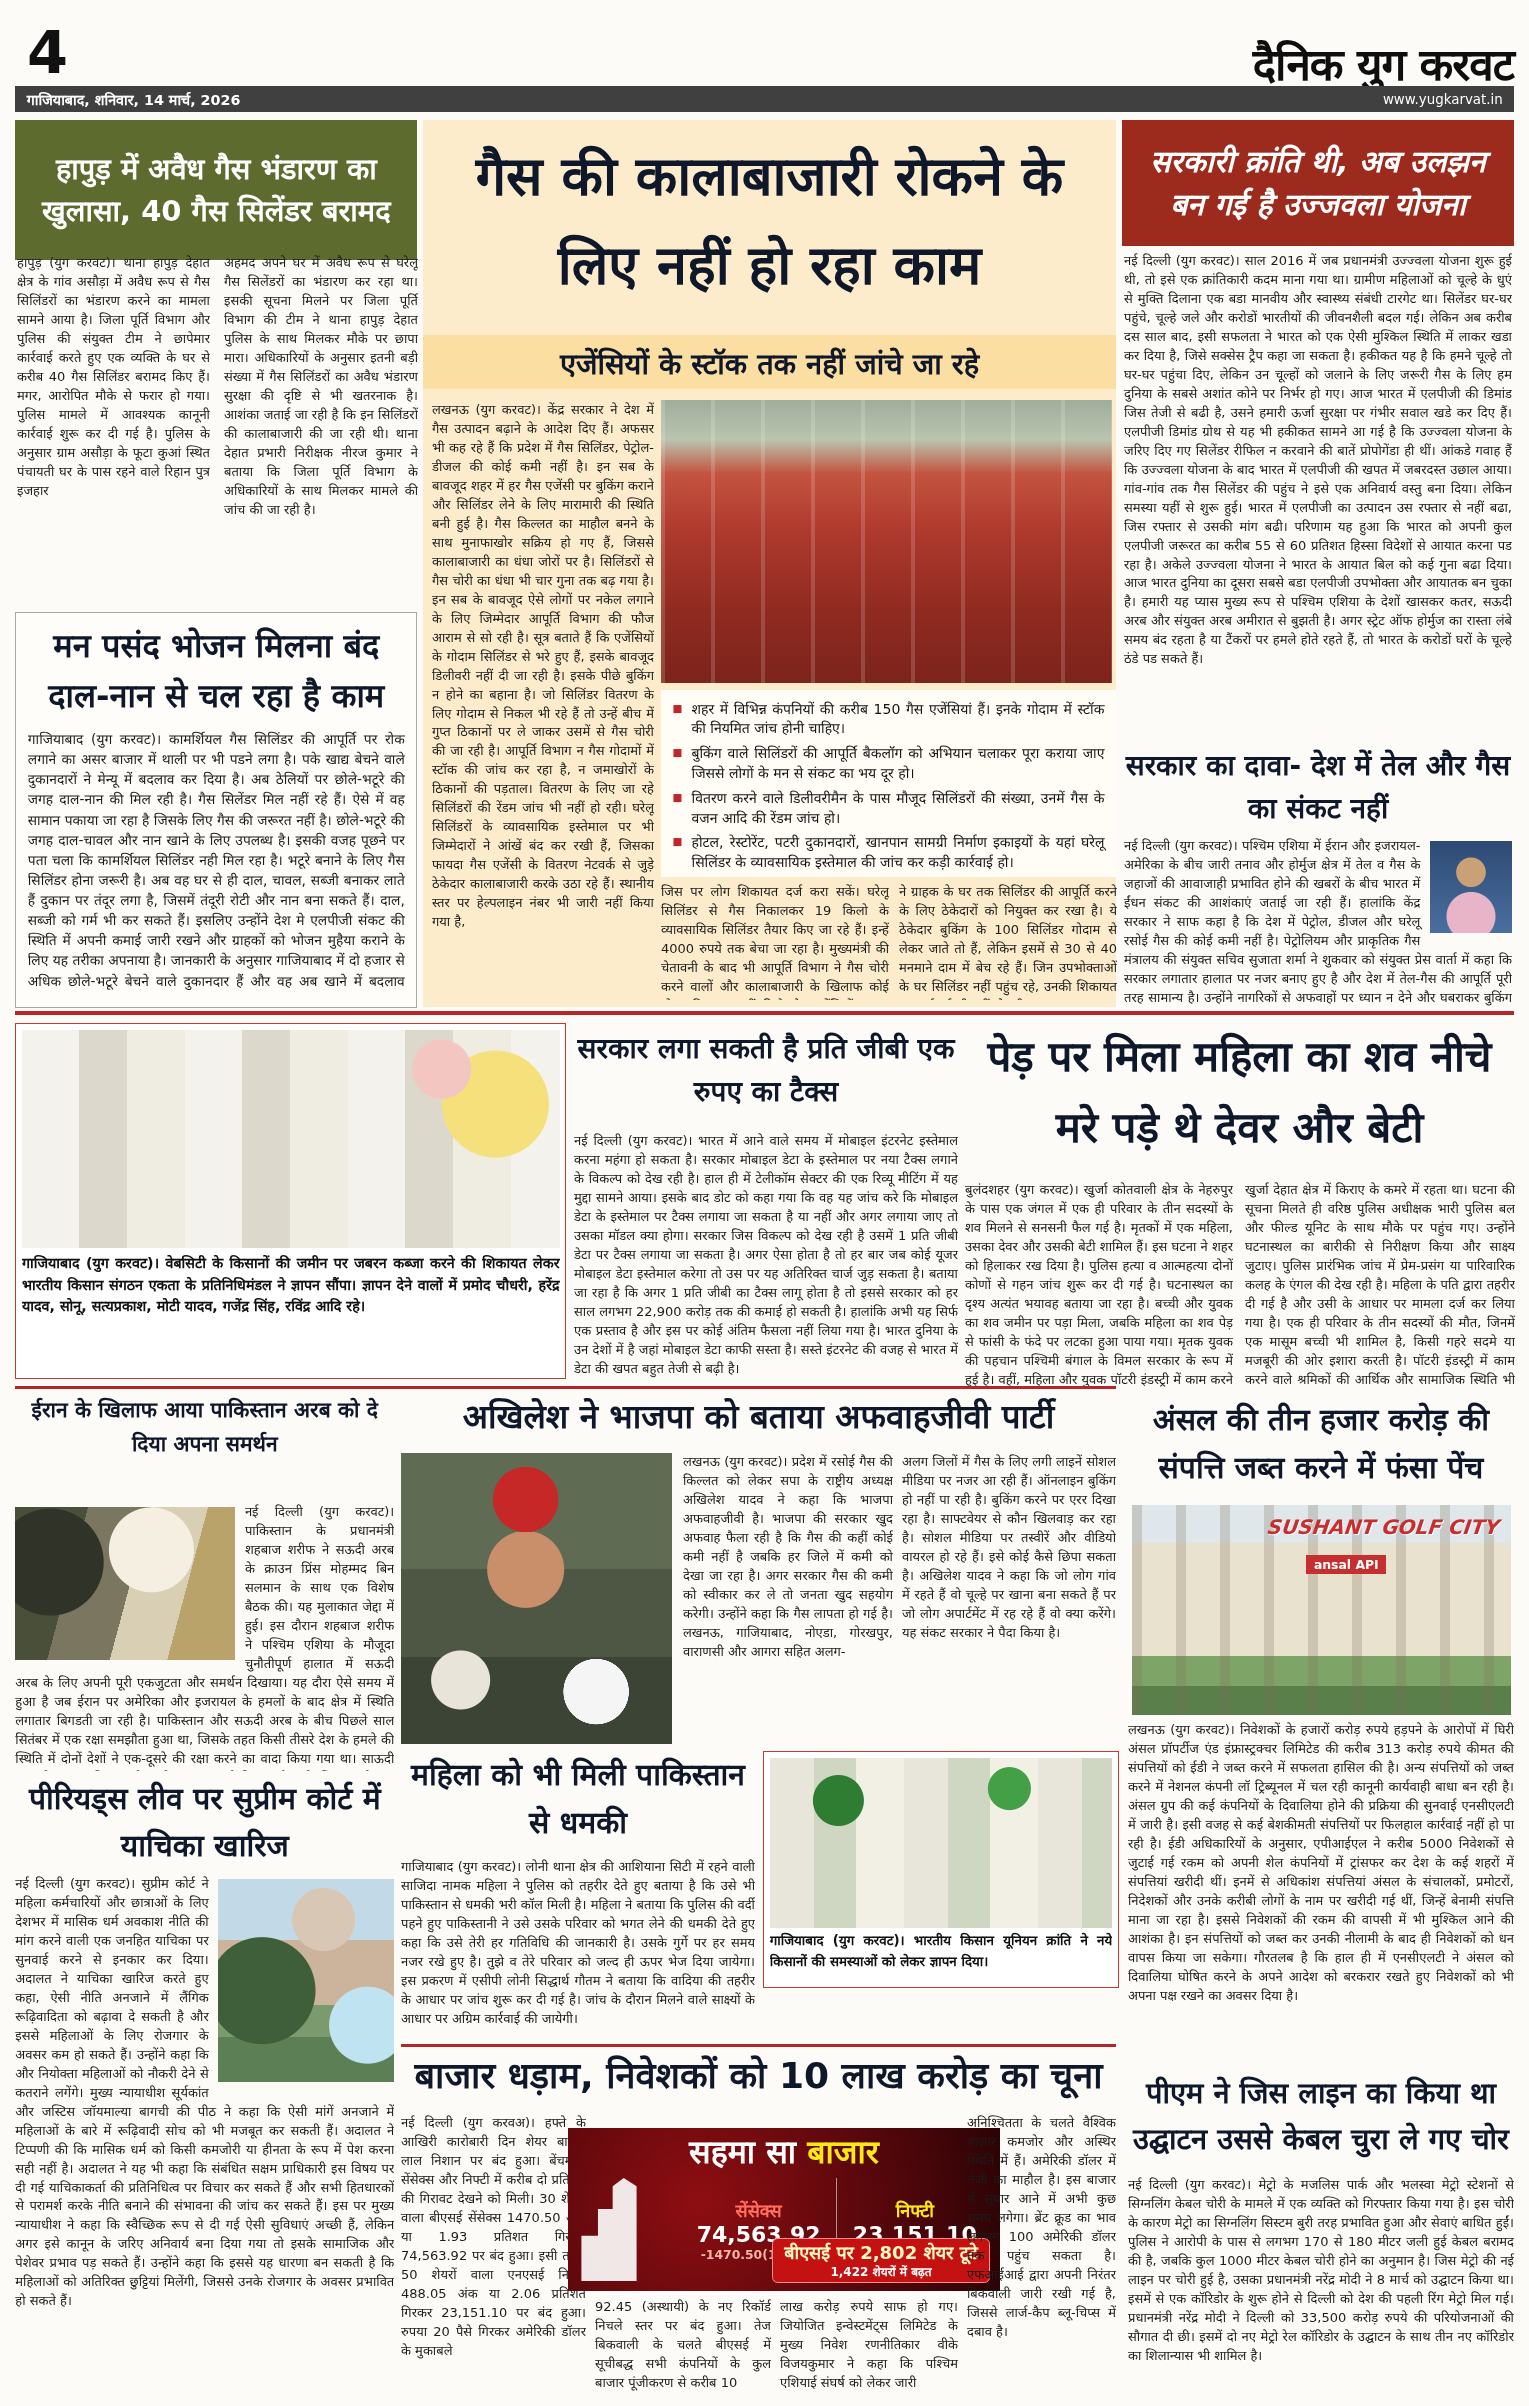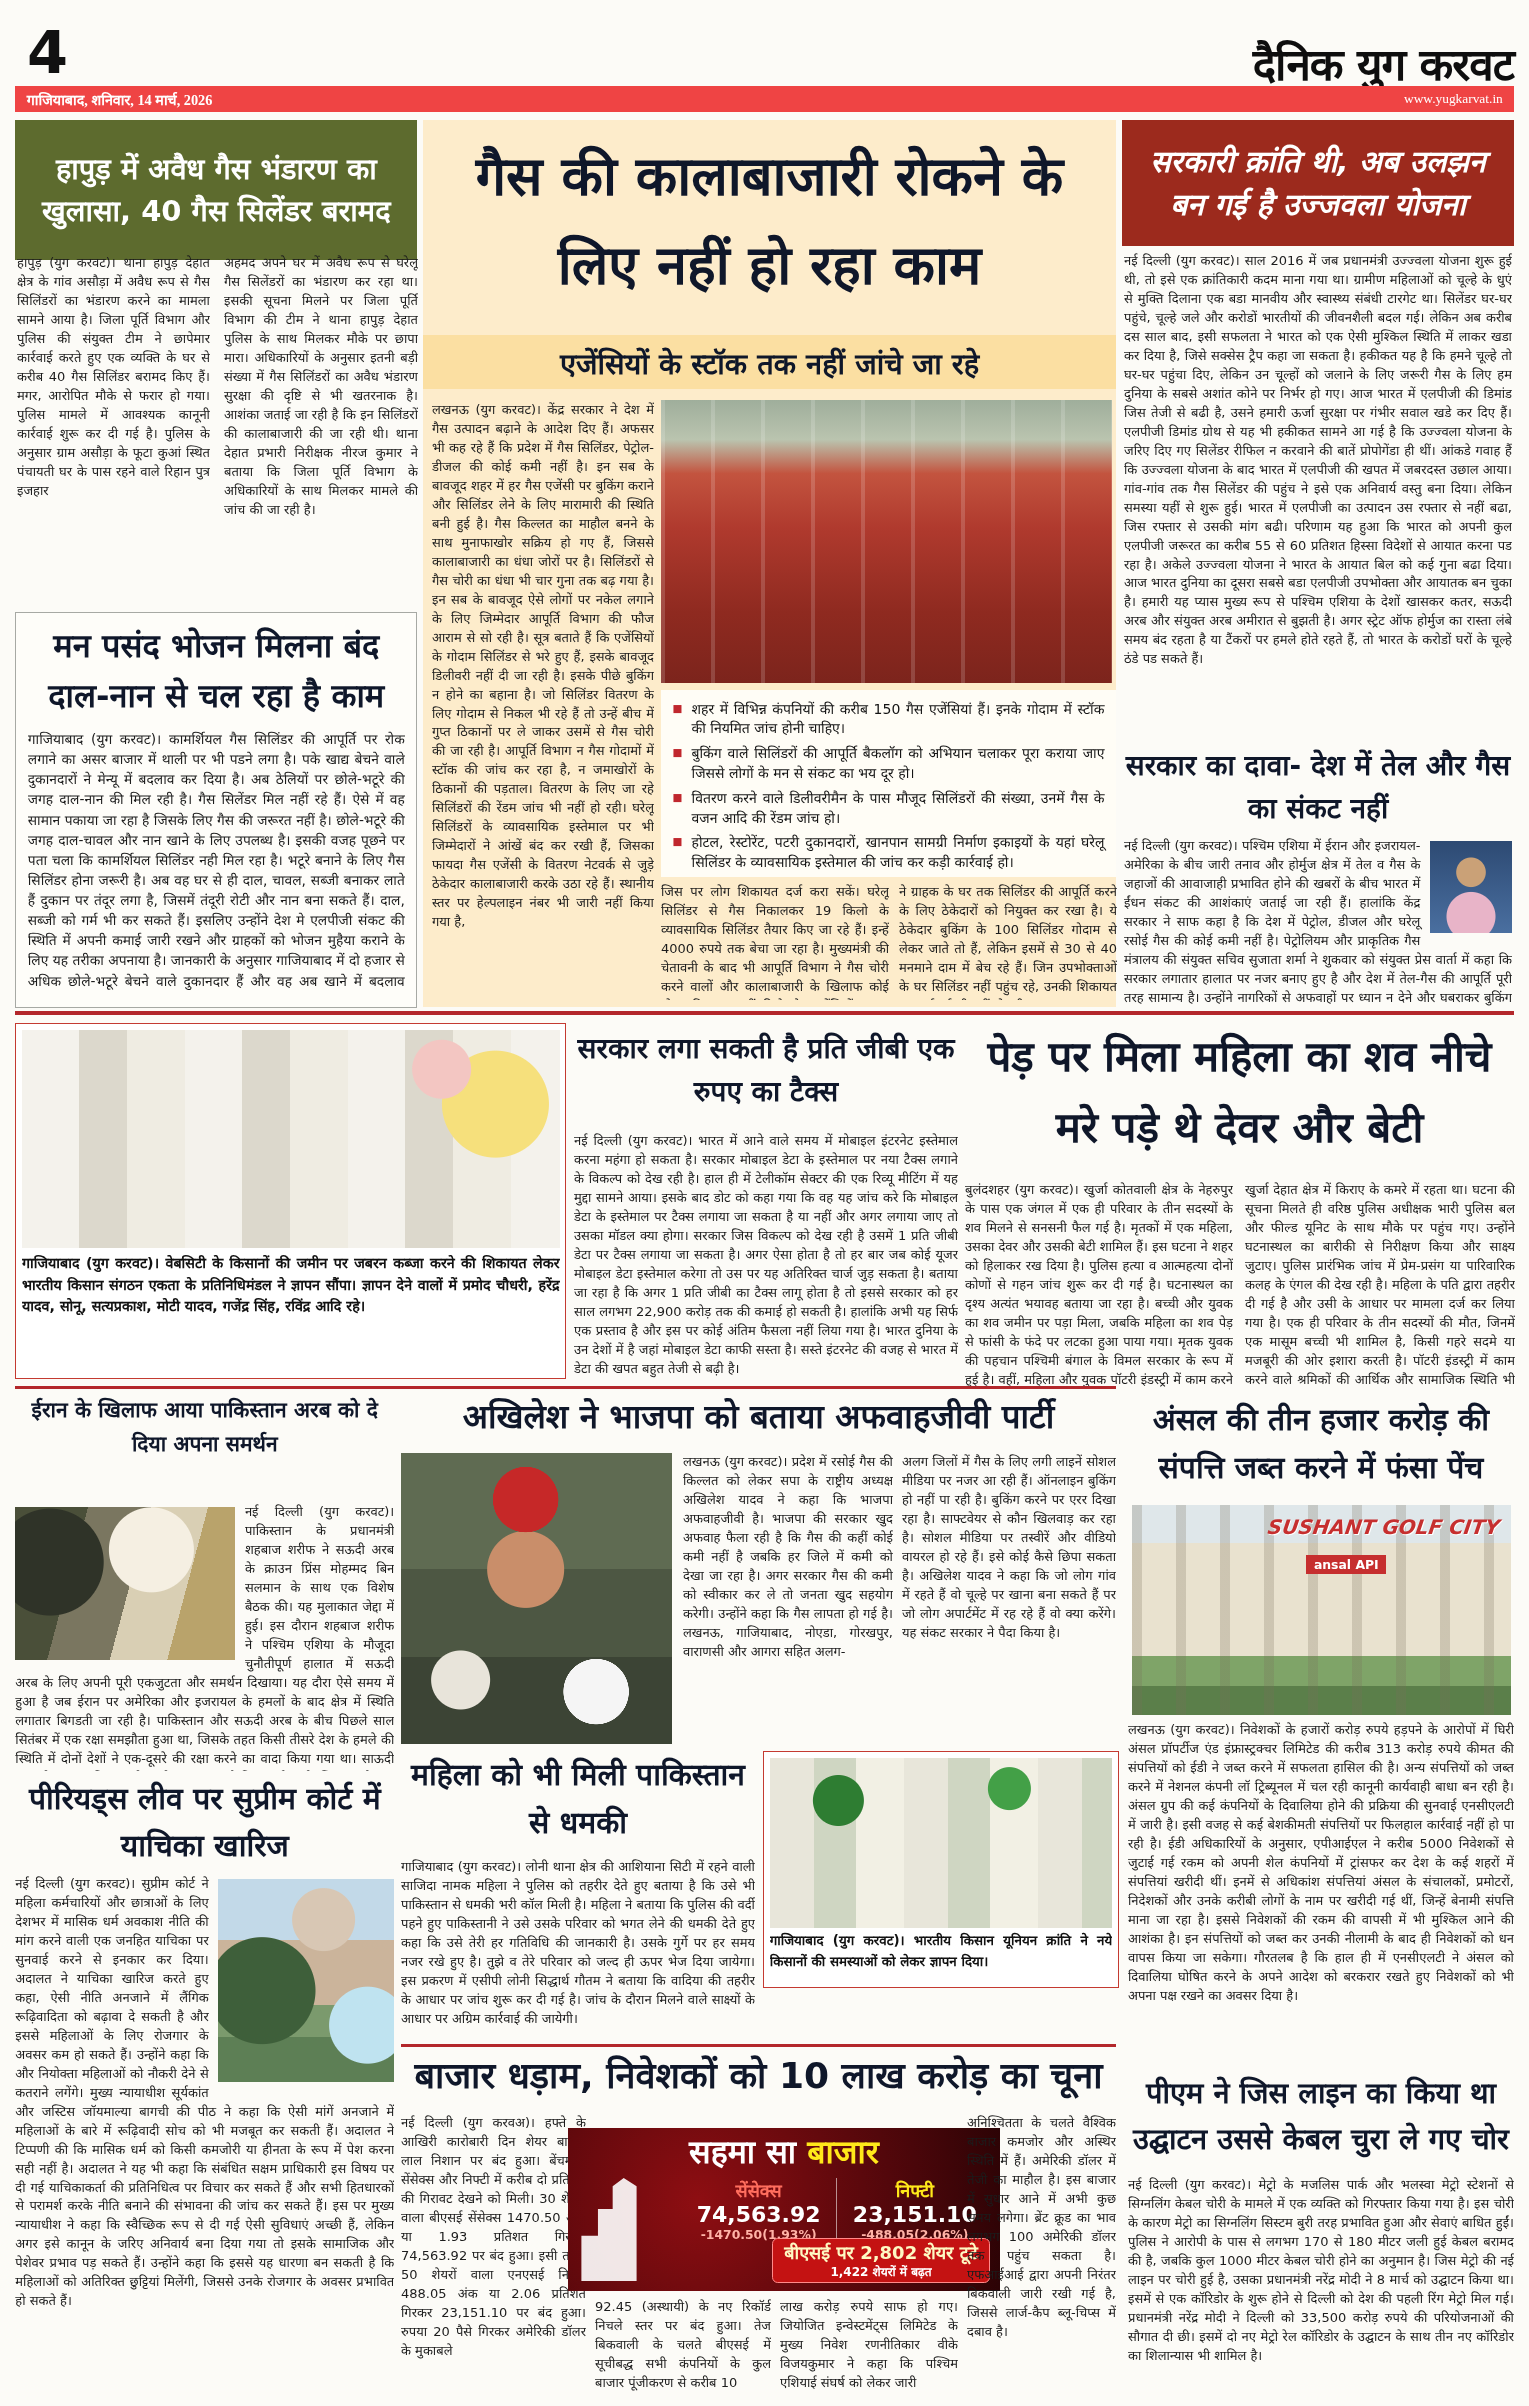--- a/index.html
+++ b/index.html
@@ -2,22 +2,22 @@
 <html><head>
 <meta charset="utf-8">
 <style>
   html,body{margin:0;padding:0;background:#e9e7e0;}
   .page{position:relative;width:1529px;height:2407px;background:#fcfbf7;margin:0 auto;
         font-family:"DejaVu Sans",sans-serif;color:#141414;overflow:hidden;}
   .abs{position:absolute;}
   
   .pgnum{font-size:59px;font-weight:bold;color:#111;line-height:1;}
   .masthead{font-size:44px;font-weight:bold;color:#0e0e0e;text-align:right;letter-spacing:-1px;}
-  .blackbar{background:#ef4444;color:#fff;display:flex;justify-content:space-between;align-items:center;
-            padding:0 11.5px;font-size:14.3px;font-weight:bold;font-family:Liberation Serif, serif;}
+  .blackbar{background:#404040;color:#fff;display:flex;justify-content:space-between;align-items:center;
+            padding:0 11.5px;font-size:14.3px;font-weight:bold;}
   .blackbar .url{font-weight:normal;font-size:13.4px;}
   
   .hbox{color:#fff;font-weight:bold;text-align:center;display:flex;align-items:center;justify-content:center;line-height:1.45;}
   .hbox.olive{background:#5d6b2e;}
   .hbox.red{background:#9c2a1d;}
   .hl{font-weight:bold;color:#0f172a;text-align:center;}
   
   .bt{font-size:13px;line-height:1.46;text-align:justify;color:#1c1c1c;overflow:hidden;}
   .bt.big{font-size:13.8px;}
   .cap{font-weight:bold;font-size:14.3px;line-height:1.5;text-align:justify;color:#111;overflow:hidden;}
@@ -67,21 +67,21 @@
   .rule{background:#b3272b;}
   
   .mkt{background:radial-gradient(circle at 30% 45%,#8e0e12,#4a060a 70%,#2b0305);color:#fff;}
   .mkt-title{position:absolute;top:7.6px;left:0;width:100%;text-align:center;font-size:32px;font-weight:bold;line-height:1;}
   .mkt-title .t2{color:#ffe81a;}
   .bse-shape{position:absolute;left:13.4px;top:50px;width:92px;height:103px;background:rgba(255,255,255,.9);
              clip-path:polygon(46% 0,60% 8%,60% 100%,0 100%,0 56%,18% 56%,18% 30%,34% 30%,34% 8%);}
   .mkt-cols{position:absolute;top:50px;left:113px;right:7.6px;display:flex;}
   .mkt-col{flex:1;text-align:center;}
   .mkt-col.sep{border-left:1px solid rgba(255,255,255,.55);}
-  .mkt-lab{font-size:18px;font-weight:bold;color:#ff6e5e;}
+  .mkt-lab{font-size:18px;font-weight:bold;color:#ff6e5e;margin-top:20px;}
   .mkt-lab.yel{color:#ffe81a;}
   .mkt-val{font-size:22px;font-weight:bold;}
   .mkt-chg{font-size:12.4px;color:#ffb3a7;font-weight:bold;}
   .mkt-badge{position:absolute;right:9.6px;bottom:7.6px;background:#c41212;border:1.4px solid #ff8a8a;
              border-radius:5.7px;padding:2.9px 11.5px;text-align:center;line-height:1.25;}
   .mkt-badge .b1{color:#fef9c3;font-size:18px;font-weight:bold;}
   .mkt-badge .b2{color:#fff;font-size:12px;font-weight:bold;}
 </style>
 </head>
 <body>

